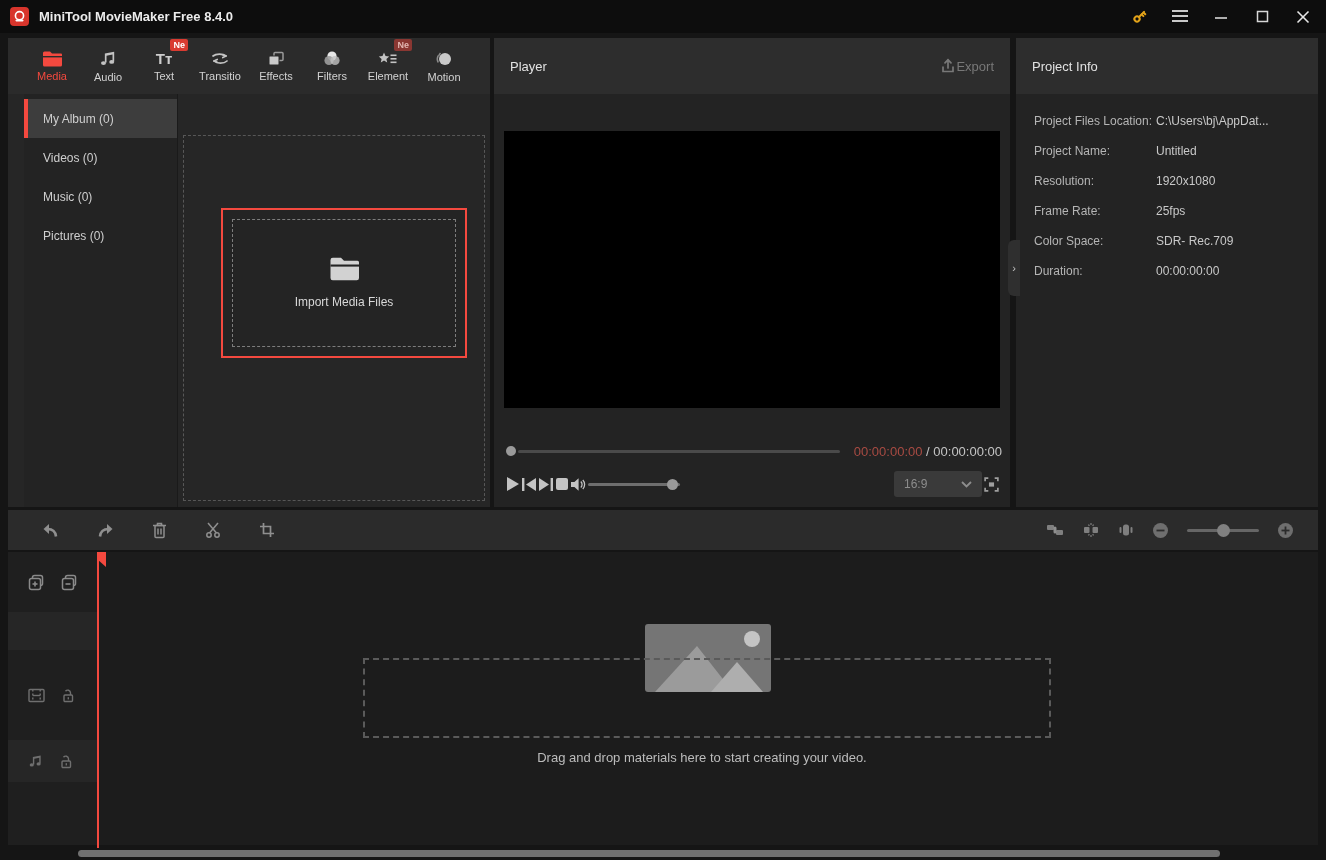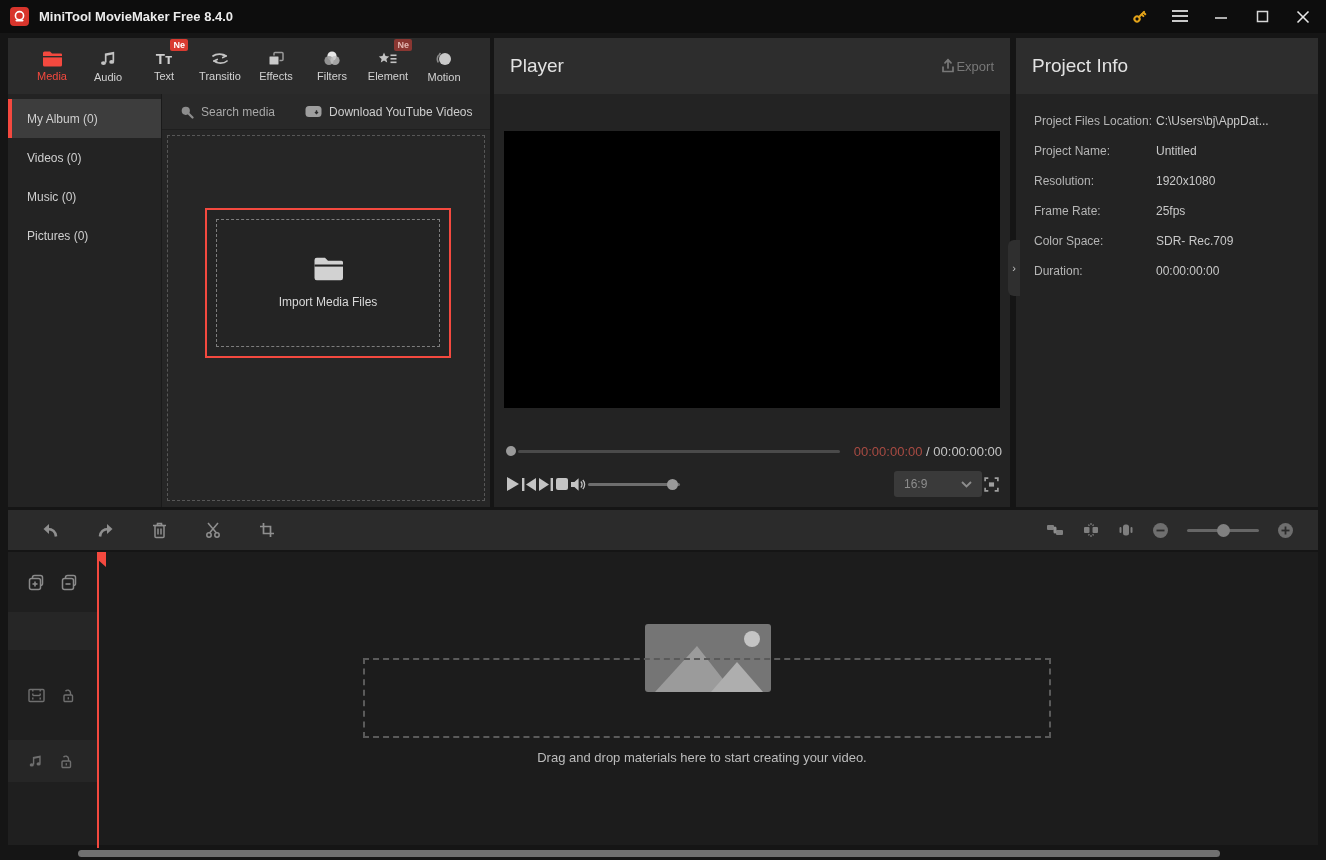--- a/index.html
+++ b/index.html
@@ -27,38 +27,38 @@
   .tab{position:relative;width:56px;height:56px;display:flex;flex-direction:column;align-items:center;justify-content:center;gap:3px;color:#b9b9b9;cursor:pointer;overflow:hidden;}
   .tab .tab-label{font-size:11px;color:#d2d2d2;white-space:nowrap;}
   .tab.active{color:var(--accent);}
   .tab.active .tab-label{color:var(--accent);}
   .tab-badge{position:absolute;top:1px;right:4px;background:var(--badge);color:#fff;font-size:9px;font-weight:bold;padding:1px 3px;border-radius:2px;line-height:10px;}
   .tab-badge.dim{background:var(--badge-dim);color:#e3b7b2;}
   .tab-badge:empty{display:none;}
   .text-glyph{font-size:15px;font-weight:bold;line-height:16px;}
 
   .below-tabs{display:flex;height:413px;}
-  .sidebar{width:154px;background:#232323;border-right:1px solid #1a1a1a;padding-top:5px;}
+  .sidebar{width:154px;background:#232323;border-right:1px solid #1a1a1a;padding-top:5px;margin-left:16px;}
   .side-item{position:relative;height:39px;display:flex;align-items:center;padding-left:19px;font-size:12px;color:#cfcfcf;cursor:pointer;}
   .side-item.active{background:#3d3d3d;}
   .side-item.active::before{content:"";position:absolute;left:0;top:0;width:4px;height:100%;background:var(--accent);}
 
   .media-content{flex:1;position:relative;background:#262626;}
   .media-topbar{height:36px;background:#292929;display:flex;align-items:center;font-size:12px;color:#a8a8a8;border-bottom:1px solid #1f1f1f;}
   .search-box{display:flex;align-items:center;gap:7px;margin-left:18px;cursor:pointer;}
   .yt-box{display:flex;align-items:center;gap:7px;margin-left:30px;color:#cdcdcd;cursor:pointer;}
   .media-dashed{position:absolute;left:5px;right:5px;top:41px;bottom:6px;border:1px dashed #575757;}
   .import-box{position:absolute;left:43px;top:114px;width:246px;height:150px;border:2px solid var(--accent);background:#242424;cursor:pointer;}
   .import-inner{position:absolute;inset:9px;border:1px dashed #7d7d7d;display:flex;flex-direction:column;align-items:center;justify-content:center;gap:14px;}
   .import-label{font-size:12px;color:#d8d8d8;}
 
   
   .player-panel{position:absolute;left:494px;top:38px;width:516px;height:469px;background:#232323;}
   .panel-header{height:56px;background:#2d2d2d;display:flex;align-items:center;padding:0 16px;}
-  .panel-title{font-size:19px;color:#e2e2e2;}
+  .panel-title{font-size:13px;color:#e2e2e2;}
   .export-btn{margin-left:auto;display:flex;align-items:center;color:#787878;font-size:13px;cursor:pointer;}
   .video-area{position:absolute;left:10px;top:93px;width:496px;height:277px;background:#000;}
   .seek-row{position:absolute;left:12px;right:8px;top:406px;height:14px;display:flex;align-items:center;}
   .seek-thumb{width:10px;height:10px;border-radius:50%;background:#9a9a9a;flex:none;cursor:pointer;}
   .seek-line{height:3px;background:#4a4a4a;border-radius:2px;flex:1;margin-left:2px;margin-right:14px;cursor:pointer;}
   .timecode{font-size:13px;white-space:nowrap;}
   .timecode .cur{color:var(--accent-dim);}
   .timecode .sep,.timecode .tot{color:#c4c4c4;}
   .controls-row{position:absolute;left:12px;right:10px;top:432px;height:28px;display:flex;align-items:center;gap:1px;}
   .ctl{cursor:pointer;display:flex;align-items:center;justify-content:center;}
@@ -242,40 +242,20 @@
         </div>
       <div class="side-item">
           <span>Music (0)</span>
         </div>
       <div class="side-item">
           <span>Pictures (0)</span>
         </div>
     </div>
 
     <div class="media-content">
-      <div class="media-topbar">
-        <div class="search-box">
-          <span>
-            <svg width="14" height="14" viewBox="0 0 15 15">
-                <circle cx="6.2" cy="6.2" r="4.4" fill="#8d8d8d"></circle>
-                <line x1="9.6" y1="9.6" x2="13.4" y2="13.4" stroke="#8d8d8d" stroke-width="2.4" stroke-linecap="round"></line>
-              </svg>
-          </span>
-          <span>Search media</span>
-        </div>
-        <div class="yt-box">
-          <span>
-            <svg width="17" height="13" viewBox="0 0 17 13">
-                <rect x="0.5" y="1" width="16" height="11" rx="3.5" fill="#9e9e9e"></rect>
-                <path d="M11.5 5.2 v3 M10 7 l1.5 1.6 L13 7" stroke="#2b2b2b" stroke-width="1.3" fill="none"></path>
-              </svg>
-          </span>
-          <span>Download YouTube Videos</span>
-        </div>
-      </div>
       <div class="media-dashed"></div>
       <div class="import-box">
         <div class="import-inner">
           <span>
             <svg width="30" height="24" viewBox="0 0 20 16" fill="#d2d2d2">
                 <path d="M1 2 a1.5 1.5 0 0 1 1.5-1.5 H8 l2 2 H19 a1 1 0 0 1 1 1 V14 a1.5 1.5 0 0 1 -1.5 1.5 H2.5 A1.5 1.5 0 0 1 1 14 Z"></path>
                 <rect x="1" y="5" width="19" height="1.4" fill="#242424"></rect>
               </svg>
           </span>
           <span class="import-label">Import Media Files</span>

